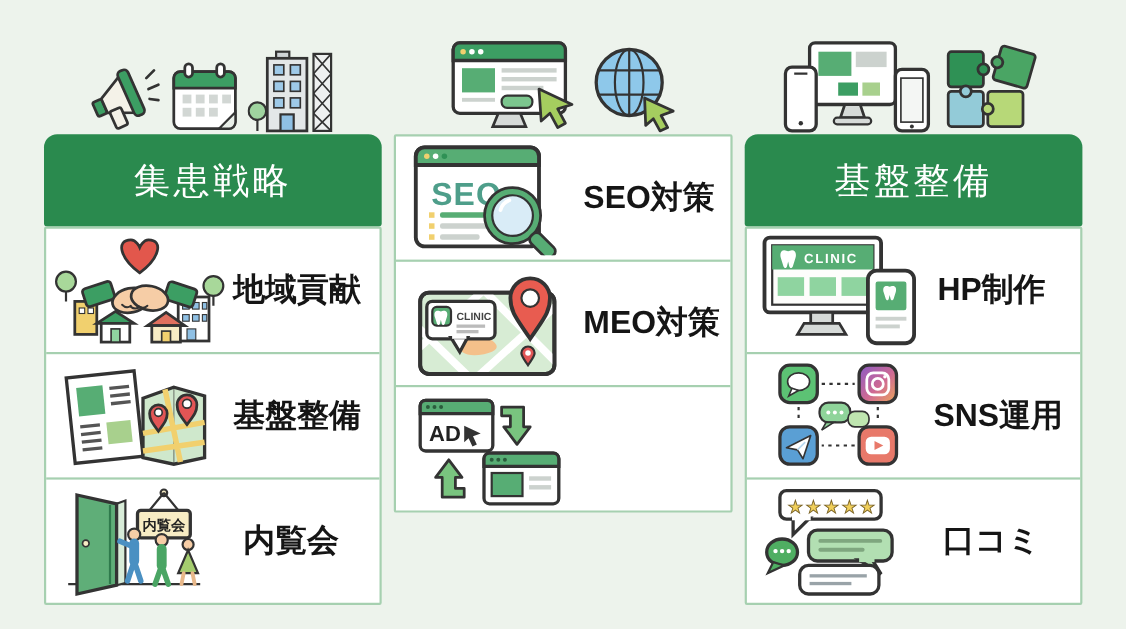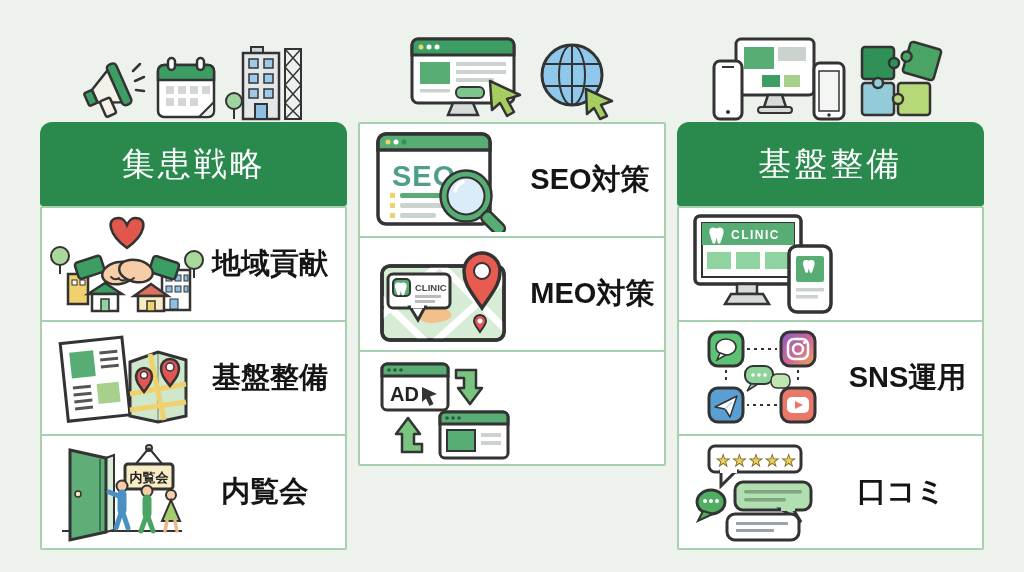--- a/index.html
+++ b/index.html
@@ -337,20 +337,21 @@
               <rect x="76" y="40" width="24" height="17" fill="#8fd4a0"></rect>
               <rect x="48" y="72" width="20" height="10" fill="#d6dad8" stroke="#333" stroke-width="2.5"></rect>
               <path d="M36 92 L80 92 L74 82 L42 82 Z" fill="#d6dad8" stroke="#333" stroke-width="2.5"></path>
               <rect x="100" y="34" width="42" height="66" rx="8" fill="#fff" stroke="#333" stroke-width="3.5"></rect>
               <rect x="107" y="44" width="28" height="26" rx="2" fill="#57ad74"></rect>
               <path d="M117 48 c-2.6 0 -3.8 2.4 -2.6 6 l1.8 5.6 c.6 1.8 2.4 1.8 2.8 0 l.8 -3.4 l.8 3.4 c.4 1.8 2.2 1.8 2.8 0 l1.8 -5.6 c1.2 -3.6 0 -6 -2.6 -6 c-1.2 0 -1.8 .6 -2.8 .6 s-1.6 -.6 -2.8 -.6 Z" fill="#fff"></path>
               <rect x="107" y="76" width="28" height="3.5" fill="#ccd2ce"></rect>
               <rect x="107" y="83" width="22" height="3.5" fill="#ccd2ce"></rect>
             </svg>
           </div>
+          <div class="label">HP制作</div>
         </div>
 
         <div class="cell">
           <div class="icon-wrap">
             <svg width="150" height="104" viewBox="0 0 150 104">
               <defs>
                 <linearGradient id="ig" x1="0" y1="0" x2="1" y2="1">
                   <stop offset="0" stop-color="#8a5bc7"></stop>
                   <stop offset="0.55" stop-color="#cf6a93"></stop>
                   <stop offset="1" stop-color="#eda75a"></stop>

